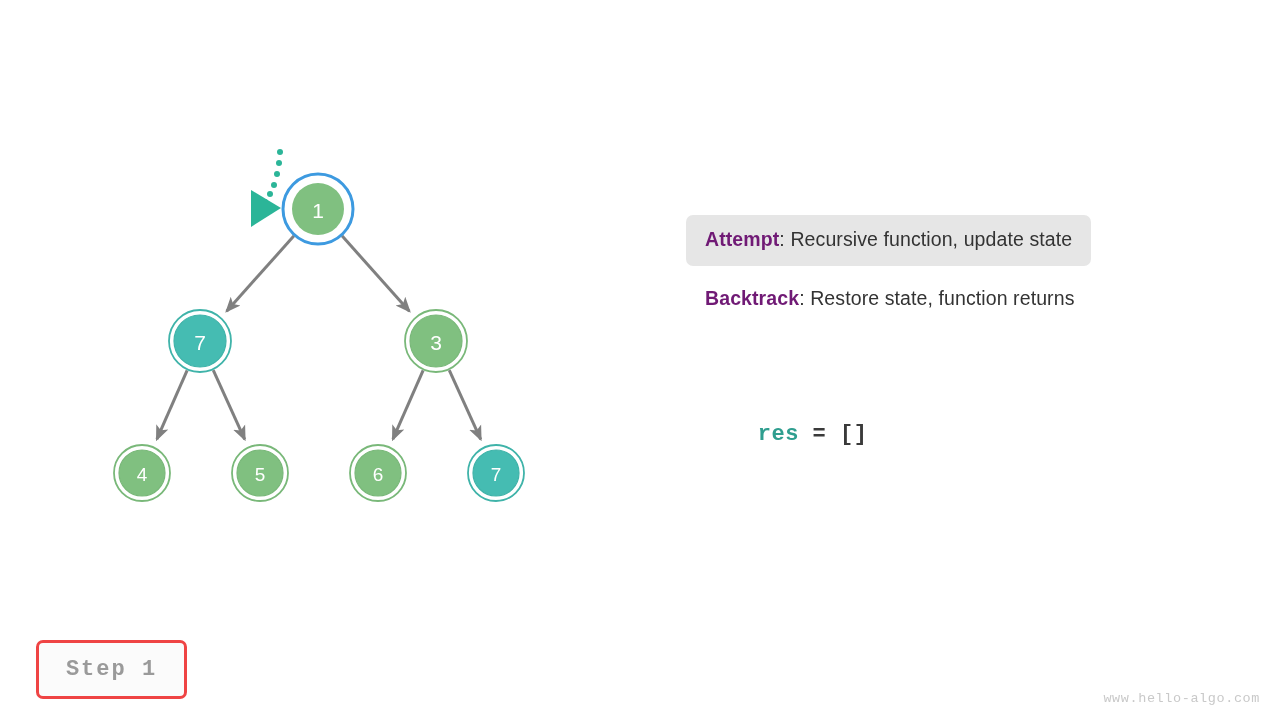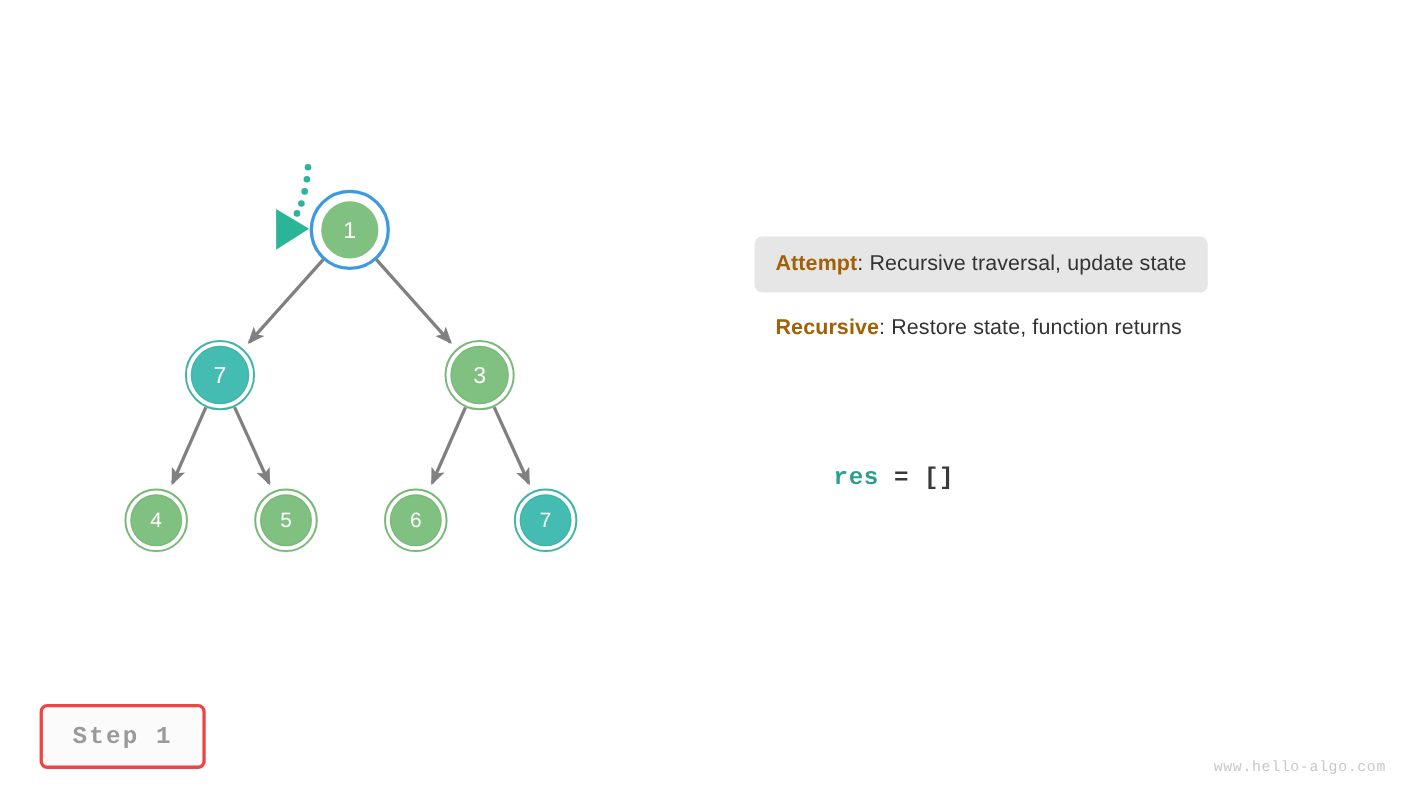--- a/index.html
+++ b/index.html
@@ -50,21 +50,21 @@
   }
   .legend-row {
     font-size: 19.5px;
     color: #333333;
     line-height: 1.0;
     letter-spacing: 0.1px;
     white-space: nowrap;
   }
   .legend-row b {
     font-weight: bold;
-    color: #a16207;
+    color: #701a75;
   }
   #attempt-row {
     display: inline-block;
     background: #e6e6e6;
     border-radius: 7px;
     padding: 15px 19px 16px 19px;
     margin: 0;
   }
   #backtrack-row {
     padding: 0 19px;
@@ -185,25 +185,25 @@
           <circle cx="496" cy="473" r="23" fill="#45bcb2" stroke="#3fb3a9" stroke-width="1.2"></circle>
           <text x="496" y="474" class="node-label small" fill="#ffffff">7</text>
         </g>
       </g>
   </svg>
 </div>
 
 <div id="info-panel">
 
   <div id="attempt-row" class="legend-row">
-    <b>Attempt</b><span>: </span><span>Recursive traversal, update state</span>
+    <b>Attempt</b><span>: </span><span>Recursive function, update state</span>
   </div>
 
   <div id="backtrack-row" class="legend-row">
-    <b>Recursive</b><span>: </span><span>Restore state, function returns</span>
+    <b>Backtrack</b><span>: </span><span>Restore state, function returns</span>
   </div>
 
 
   <div id="res-row" class="state-row">
     <span class="k-res">res</span><span class="v"> = </span><span class="v">[]</span>
   </div>
 
 </div>
 
 <div id="step-badge">

